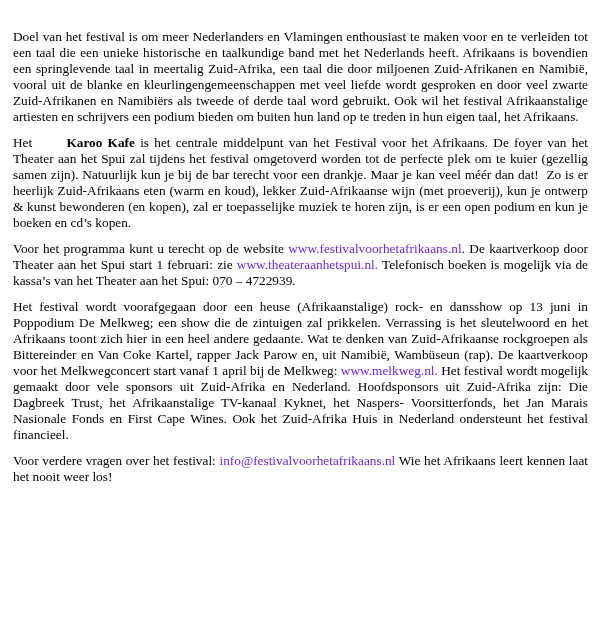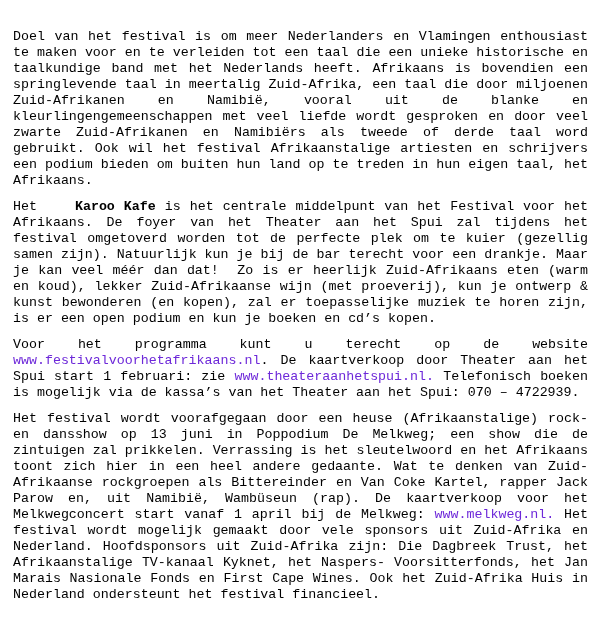--- a/index.html
+++ b/index.html
@@ -9,21 +9,21 @@
   }
   body {
     width: 600px;
     height: 629px;
     overflow: hidden;
   }
   .page {
     box-sizing: border-box;
     width: 600px;
     padding: 29px 12px 0 13px;
-    font-family: Liberation Mono, monospace;
+    font-family: Liberation Serif, serif;
     font-size: 13.3px;
     line-height: 16px;
     color: #000000;
     text-align: justify;
   }
   .para {
     margin: 0 0 10px 0;
     padding: 0;
   }
   .bold {
@@ -43,14 +43,15 @@
 
   <p class="para"><span>Doel van het festival is om meer Nederlanders en Vlamingen enthousiast te maken voor en te verleiden tot een taal die een unieke historische en taalkundige band met het Nederlands heeft. Afrikaans is bovendien een springlevende taal in meertalig Zuid-Afrika, een taal die door miljoenen Zuid-Afrikanen en Namibië, vooral uit de blanke en kleurlingengemeenschappen met veel liefde wordt gesproken en door veel zwarte Zuid-Afrikanen en Namibiërs als tweede of derde taal word gebruikt. Ook wil het festival Afrikaanstalige artiesten en schrijvers een podium bieden om buiten hun land op te treden in hun eigen taal, het Afrikaans.</span></p>
 
   <p class="para"><span>Het </span><span class="bold">Karoo Kafe</span><span> is het centrale middelpunt van het Festival voor het Afrikaans. De foyer van het Theater aan het Spui zal tijdens het festival omgetoverd worden tot de perfecte plek om te kuier (gezellig samen zijn). Natuurlijk kun je bij de bar terecht voor een drankje. Maar je kan veel méér dan dat!&nbsp; Zo is er heerlijk Zuid-Afrikaans eten (warm en koud), lekker Zuid-Afrikaanse wijn (met proeverij), kun je ontwerp &amp; kunst bewonderen (en kopen), zal er toepasselijke muziek te horen zijn, is er een open podium en kun je boeken en cd’s kopen.</span></p>
 
 
   <p class="para"><span>Voor het programma kunt u terecht op de website </span><a class="link">www.festivalvoorhetafrikaans.nl</a><span>. De kaartverkoop door Theater aan het Spui start 1 februari: zie </span><a class="link">www.theateraanhetspui.nl.</a><span> Telefonisch boeken is mogelijk via de kassa’s van het Theater aan het Spui: 070 – 4722939.</span></p>
 
   <p class="para"><span>Het festival wordt voorafgegaan door een heuse (Afrikaanstalige) rock- en dansshow op 13 juni in Poppodium De Melkweg; een show die de zintuigen zal prikkelen. Verrassing is het sleutelwoord en het Afrikaans toont zich hier in een heel andere gedaante. Wat te denken van Zuid-Afrikaanse rockgroepen als Bittereinder en Van Coke Kartel, rapper Jack Parow en, uit Namibië, Wambüseun (rap). De kaartverkoop voor het Melkwegconcert start vanaf 1 april bij de Melkweg: </span><a class="link">www.melkweg.nl.</a><span> Het festival wordt mogelijk gemaakt door vele sponsors uit Zuid-Afrika en Nederland. Hoofdsponsors uit Zuid-Afrika zijn: Die Dagbreek Trust, het Afrikaanstalige TV-kanaal Kyknet, het Naspers- Voorsitterfonds, het Jan Marais Nasionale Fonds en First Cape Wines. Ook het Zuid-Afrika Huis in Nederland ondersteunt het festival financieel.</span></p>
 
+  <p class="para"><span>Voor verdere vragen over het festival: </span><a class="link">info@festivalvoorhetafrikaans.nl</a><span> Wie het Afrikaans leert kennen laat het nooit weer los!</span></p>
 
 </div>
 
 </body></html>

